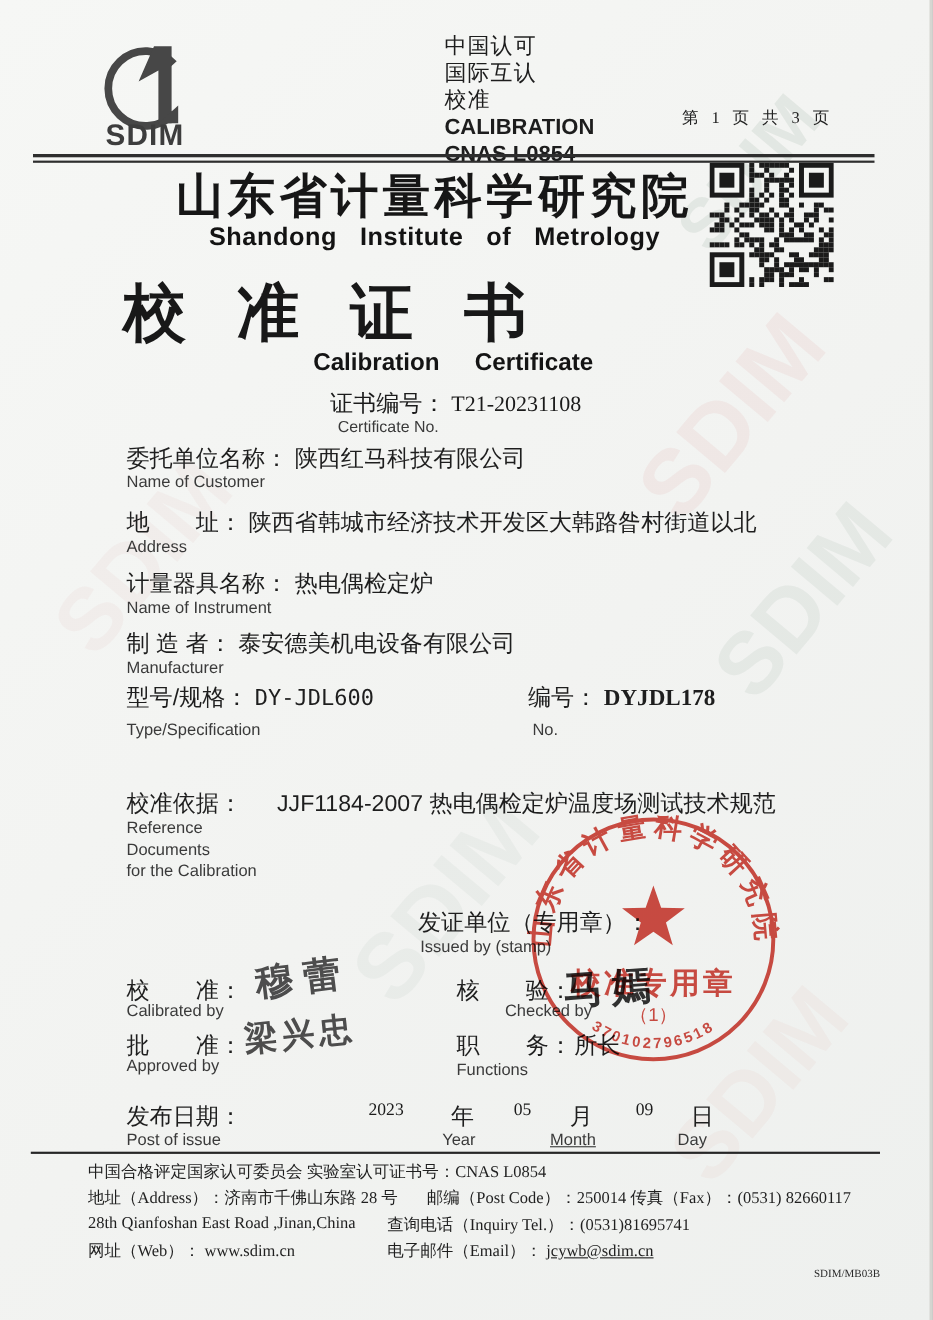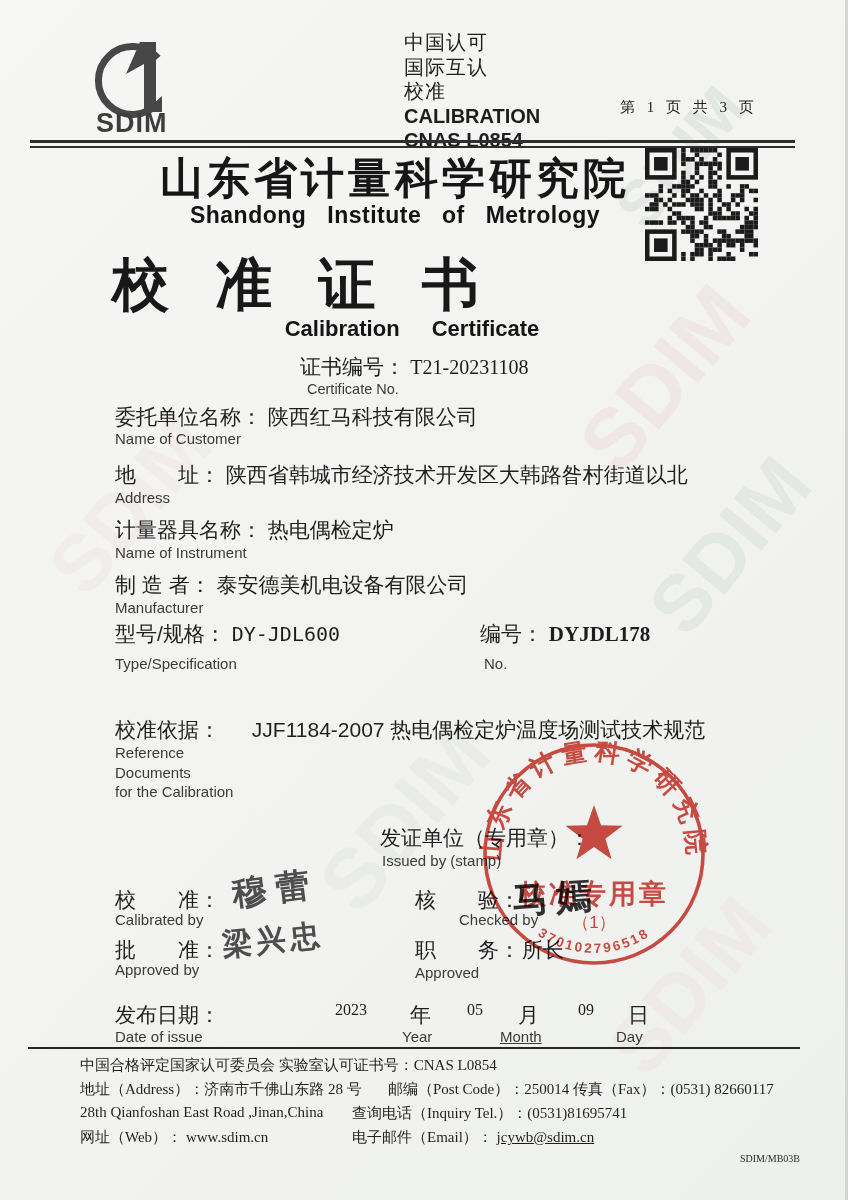--- a/index.html
+++ b/index.html
@@ -378,25 +378,25 @@
 
     <div class="abs zh" style="left:415px;top:886px;">核　　验：</div>
     <div class="abs en" style="left:415px;top:911px;margin-left:44px;">Checked by</div>
     <div class="abs sig" style="left:512px;top:874px;font-size:36px;transform:rotate(-4deg);letter-spacing:8px;color:#303030;z-index:3;">马嫣</div>
 
     <div class="abs zh" style="left:115px;top:936px;">批　　准：</div>
     <div class="abs en" style="left:115px;top:961px;">Approved by</div>
     <div class="abs sig" style="left:222px;top:920px;font-size:30px;transform:rotate(-6deg);letter-spacing:4px;">梁兴忠</div>
 
     <div class="abs zh" style="left:415px;top:936px;">职　　务：</div>
-    <div class="abs en" style="left:415px;top:964px;">Approved</div>
+    <div class="abs en" style="left:415px;top:964px;">Functions</div>
     <div class="abs zh" style="left:522px;top:936px;">所长</div>
 
     <div class="abs zh" style="left:115px;top:1001px;">发布日期：</div>
-    <div class="abs en" style="left:115px;top:1028px;">Date of issue</div>
+    <div class="abs en" style="left:115px;top:1028px;">Post of issue</div>
     <div class="abs datev" style="left:335px;top:1001px;">2023</div>
     <div class="abs zh" style="left:410px;top:1001px;">年</div>
     <div class="abs en" style="left:402px;top:1028px;">Year</div>
     <div class="abs datev" style="left:467px;top:1001px;">05</div>
     <div class="abs zh" style="left:518px;top:1001px;">月</div>
     <div class="abs en" style="left:500px;top:1028px;text-decoration:underline;">Month</div>
     <div class="abs datev" style="left:578px;top:1001px;">09</div>
     <div class="abs zh" style="left:628px;top:1001px;">日</div>
     <div class="abs en" style="left:616px;top:1028px;">Day</div>
 

